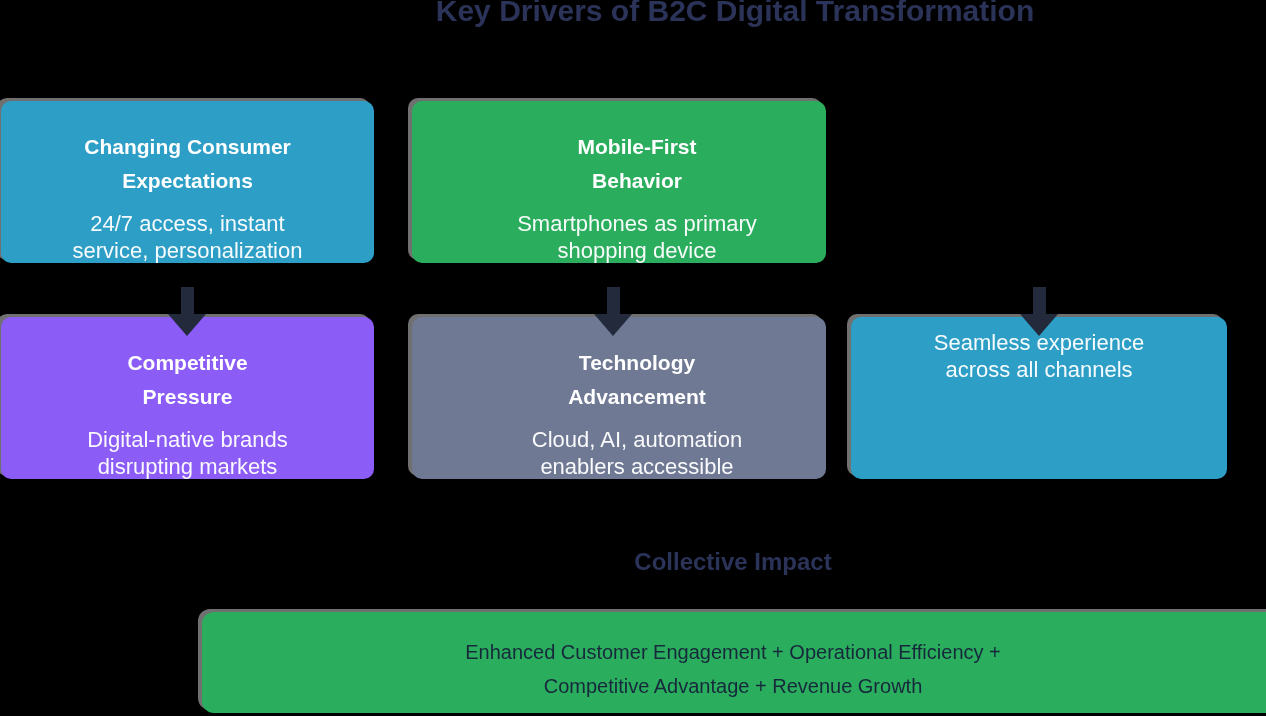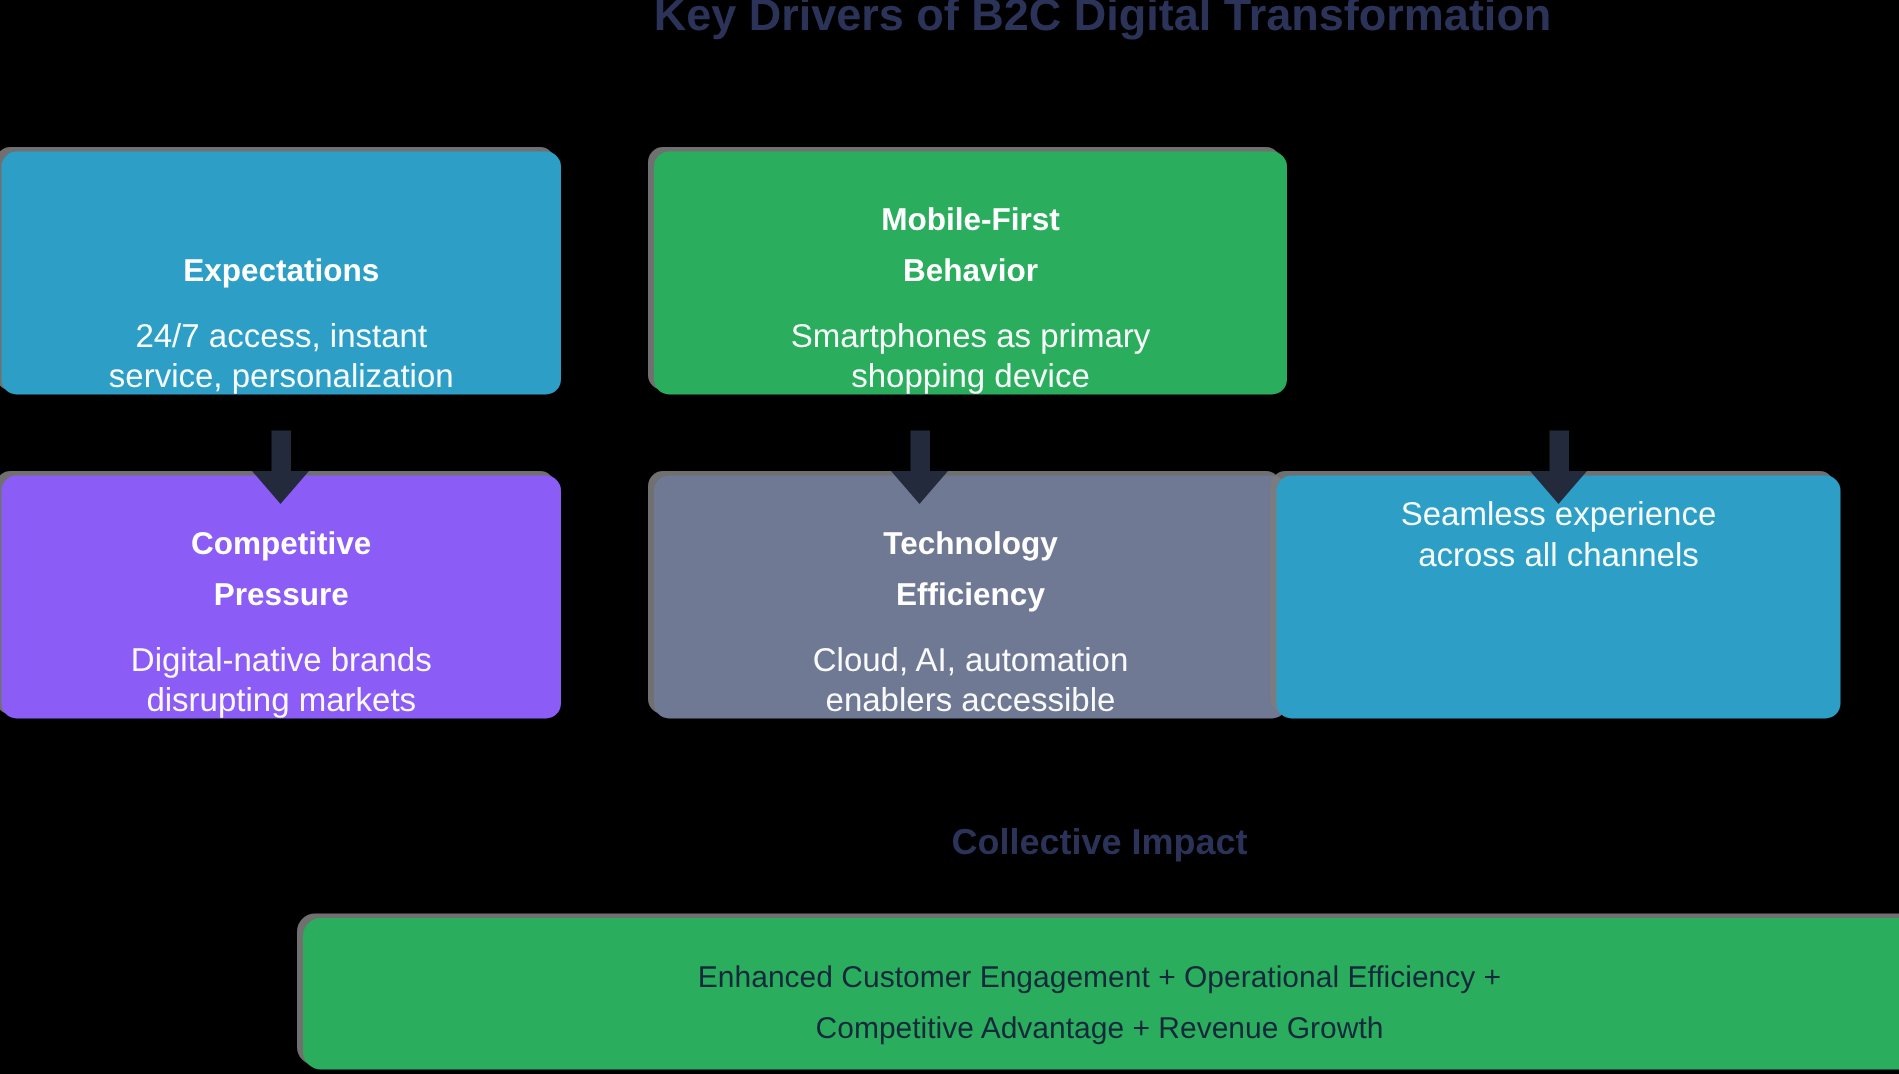--- a/index.html
+++ b/index.html
@@ -22,21 +22,21 @@
   .card {
     position: absolute; height: 162px;
     border-radius: 10px;
     box-shadow: -4px -3px 0 rgba(124,124,124,0.9);
     color: #ffffff; text-align: center;
     z-index: 1;
   }
   .card.r1 { top: 101px; }
   .card.r2 { top: 317px; }
   .card.c1 { left: 1px;   width: 373px; }
-  .card.c2 { left: 436px; width: 422px; }
+  .card.c2 { left: 412px; width: 378px; padding-left: 36px; }
   .card.c3 { left: 851px; width: 376px; }
 
   .card-title {
     margin-top: 29px;
     font-size: 21px; font-weight: bold; line-height: 34px;
   }
   .card-desc {
     margin-top: 12px;
     font-size: 22px; line-height: 27px;
     color: rgba(255,255,255,0.96);
@@ -81,21 +81,21 @@
 </style>
 </head>
 <body>
 
 <div class="stage">
 
   <div class="diagram-title">Key Drivers of B2C Digital Transformation</div>
 
   <div class="card r1 c1" style="background: rgb(45, 158, 198);">
     <div class="card-title">
-      <br>
+      <span>Changing Consumer</span><br>
       <span>Expectations</span>
     </div>
     <div class="card-desc">
       <span>24/7 access, instant</span><br>
       <span>service, personalization</span>
     </div>
   </div>
 
   <div class="card r1 c2" style="background: rgb(43, 173, 94);">
     <div class="card-title">
@@ -129,21 +129,21 @@
     </div>
     <div class="card-desc">
       <span>Digital-native brands</span><br>
       <span>disrupting markets</span>
     </div>
   </div>
 
   <div class="card r2 c2" style="background: rgb(111, 121, 148);">
     <div class="card-title">
       <span>Technology</span><br>
-      <span>Efficiency</span>
+      <span>Advancement</span>
     </div>
     <div class="card-desc">
       <span>Cloud, AI, automation</span><br>
       <span>enablers accessible</span>
     </div>
   </div>
 
   <div class="card r2 c3" style="background: rgb(45, 158, 198);">
     <div class="card-desc">
       <span>Seamless experience</span><br>

